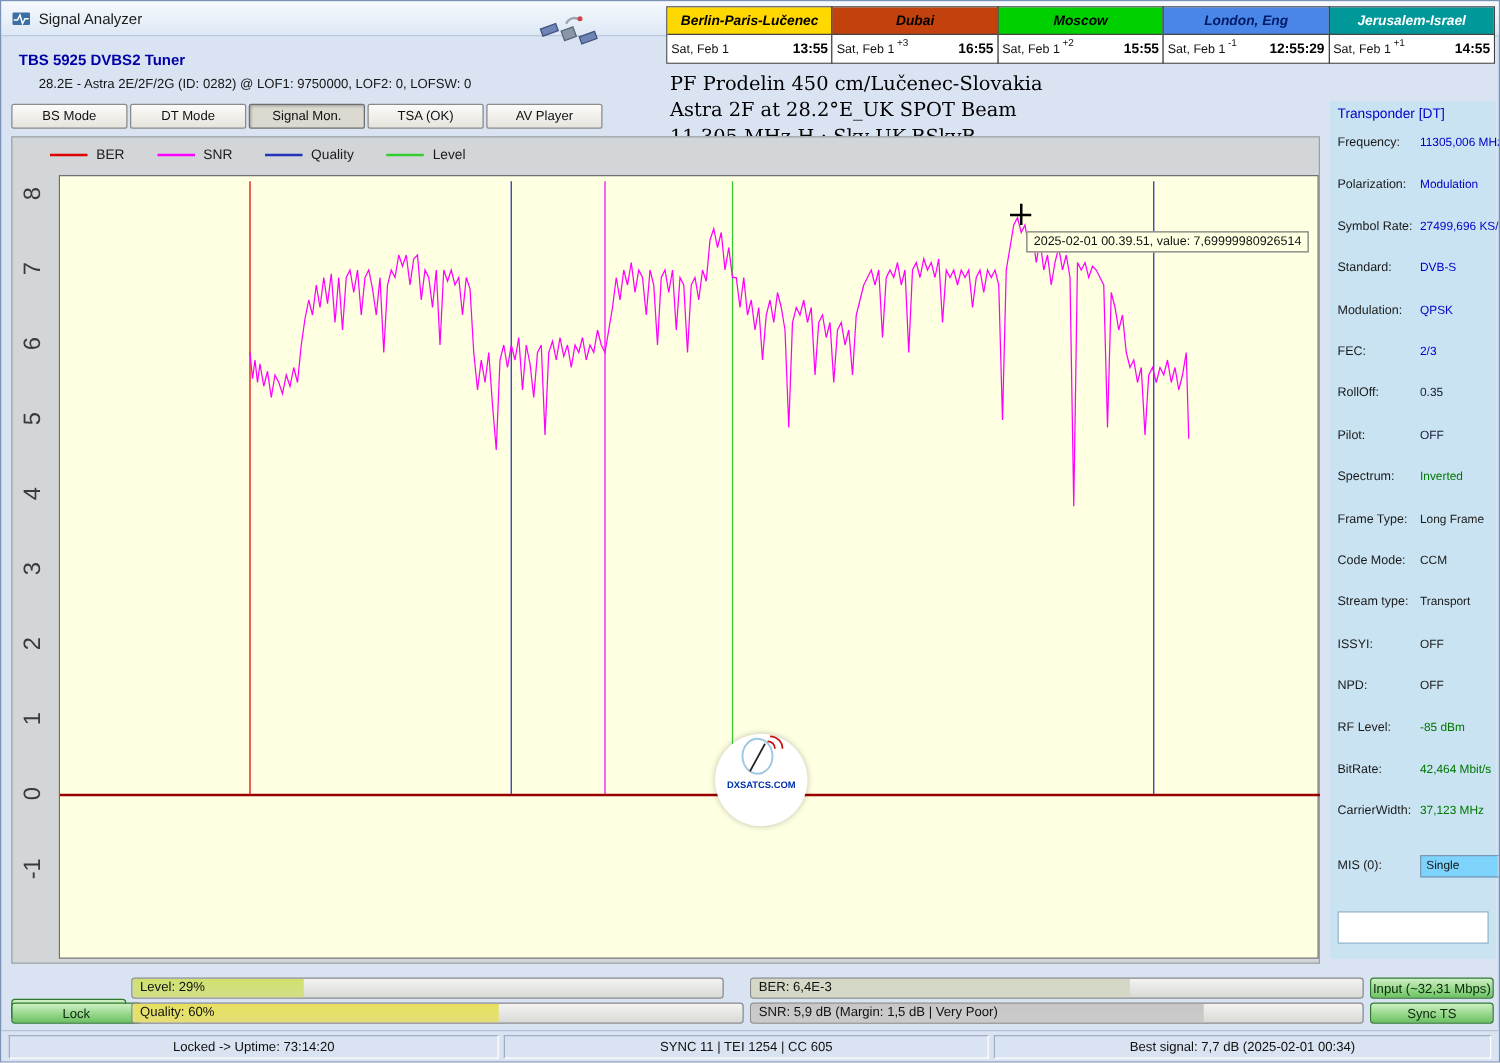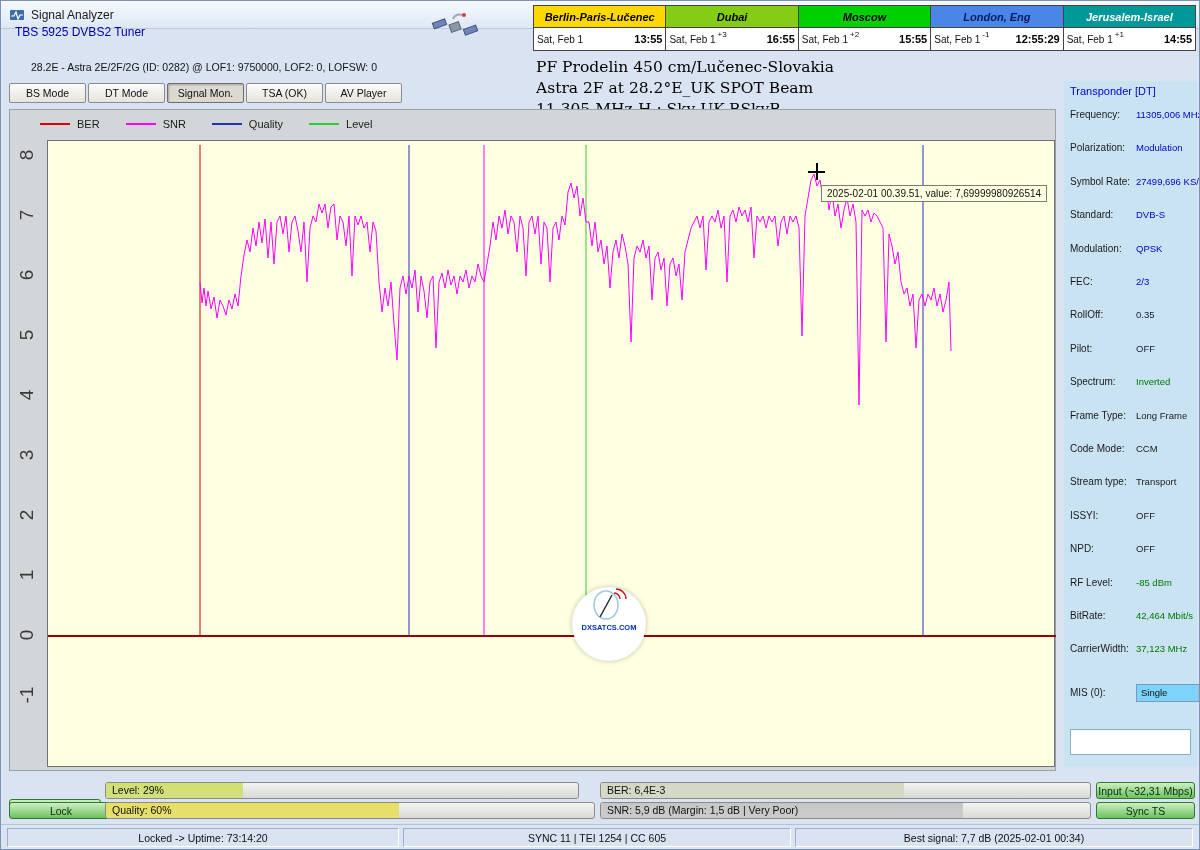--- a/index.html
+++ b/index.html
@@ -19,30 +19,30 @@
   .clock-head { height:22px; display:flex; align-items:center; justify-content:center;
     font-size:11px; font-weight:bold; font-style:italic; border-bottom:1px solid #444; white-space:nowrap; overflow:hidden;}
   .clock-body { height:22px; background:#fff; display:flex; align-items:center; padding:0 3px; }
   .c-date { font-size:10px; color:#111; white-space:nowrap; }
   .c-off { font-size:8px; color:#111; margin-left:2px; align-self:flex-start; padding-top:2px; }
   .c-time { font-size:11px; font-weight:bold; color:#000; margin-left:auto; white-space:nowrap; }
 
   .sat-illustration { position:absolute; left:430px; top:6px; width:48px; height:42px; }
 
   
-  .tuner-title { position:absolute; left:14px; top:24px; font-size:12px; font-weight:normal; color:#0000a8; }
+  .tuner-title { position:absolute; left:14px; top:40px; font-size:12px; font-weight:bold; color:#0000a8; }
   .tuner-sub { position:absolute; left:30px; top:60px; font-size:10.5px; color:#151515; }
 
   
   .info-block { position:absolute; left:535px; top:56px; font-family:"DejaVu Serif", serif;
     font-size:15.5px; color:#000; line-height:21px; }
 
   
   .btn-row { position:absolute; left:8px; top:82px; display:flex; }
-  .btn { width:77px; height:20px; margin-right:2px; font-size:10.5px; color:#111;
+  .btn { width:93px; height:20px; margin-right:2px; font-size:10.5px; color:#111;
     background:linear-gradient(#fbfbf9,#e6e4dc); border:1px solid #8b8b8b; border-radius:2px;
     display:flex; align-items:center; justify-content:center; cursor:default; }
   .btn.active { background:#dcd9d1; border:1px solid #6f6f6f; box-shadow:inset 1px 1px 2px rgba(0,0,0,0.25); }
 
   
   .chart { position:absolute; left:8px; top:108px; width:1047px; height:662px;
     background:#d3d6d9; border:1px solid #9aa0a6; }
   .legend { position:absolute; left:30px; top:4px; display:flex; gap:26px; align-items:center; height:20px; }
   .leg-item { display:flex; align-items:center; gap:7px; }
   .leg-line { width:30px; height:2px; }
@@ -112,21 +112,21 @@
 
   <div class="clocks">
       <div class="clock">
         <div class="clock-head" style="background: rgb(255, 216, 0); color: rgb(0, 0, 0);">Berlin-Paris-Lučenec</div>
         <div class="clock-body">
           <span class="c-date">Sat, Feb 1</span>
           <span class="c-time">13:55</span>
         </div>
       </div>
       <div class="clock">
-        <div class="clock-head" style="background: #84cc16; color: rgb(0, 0, 0); text-align: center;">Dubai</div>
+        <div class="clock-head" style="background: #c2410c; color: rgb(0, 0, 0); text-align: center;">Dubai</div>
         <div class="clock-body">
           <span class="c-date">Sat, Feb 1</span>
           <span class="c-off">+3</span>
           <span class="c-time">16:55</span>
         </div>
       </div>
       <div class="clock">
         <div class="clock-head" style="background: rgb(0, 208, 0); color: rgb(0, 0, 0);">Moscow</div>
         <div class="clock-body">
           <span class="c-date">Sat, Feb 1</span>

